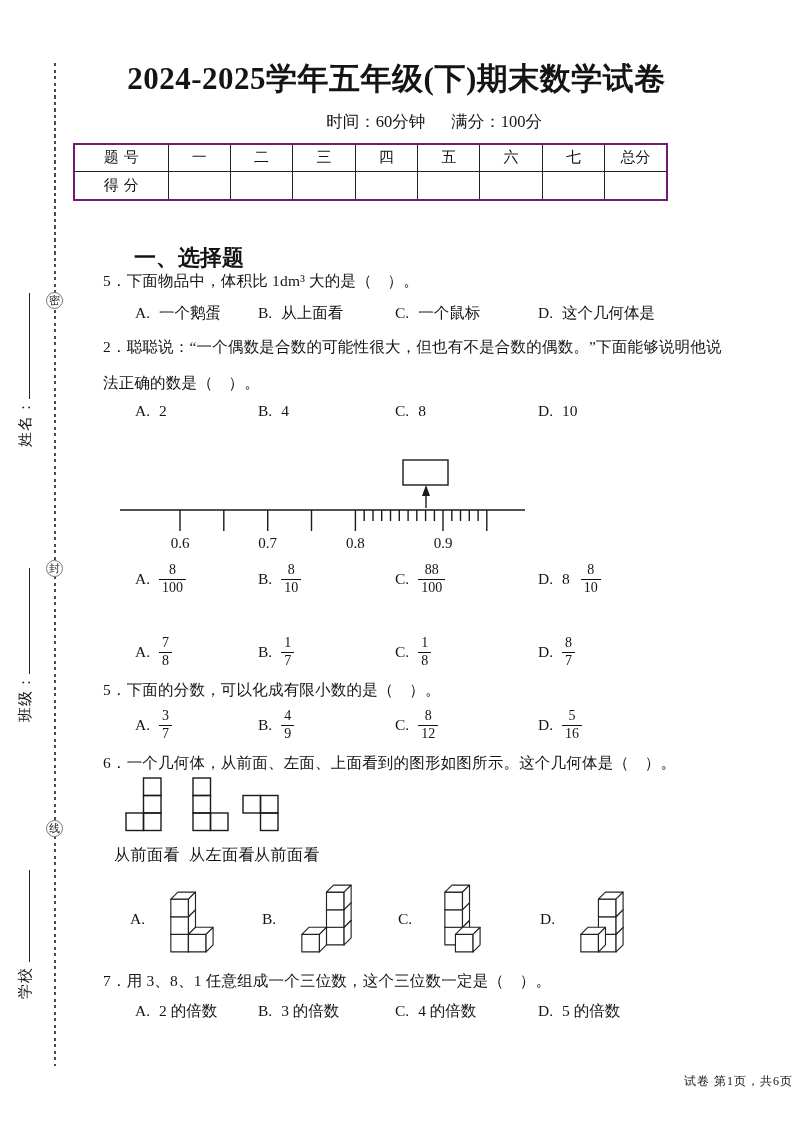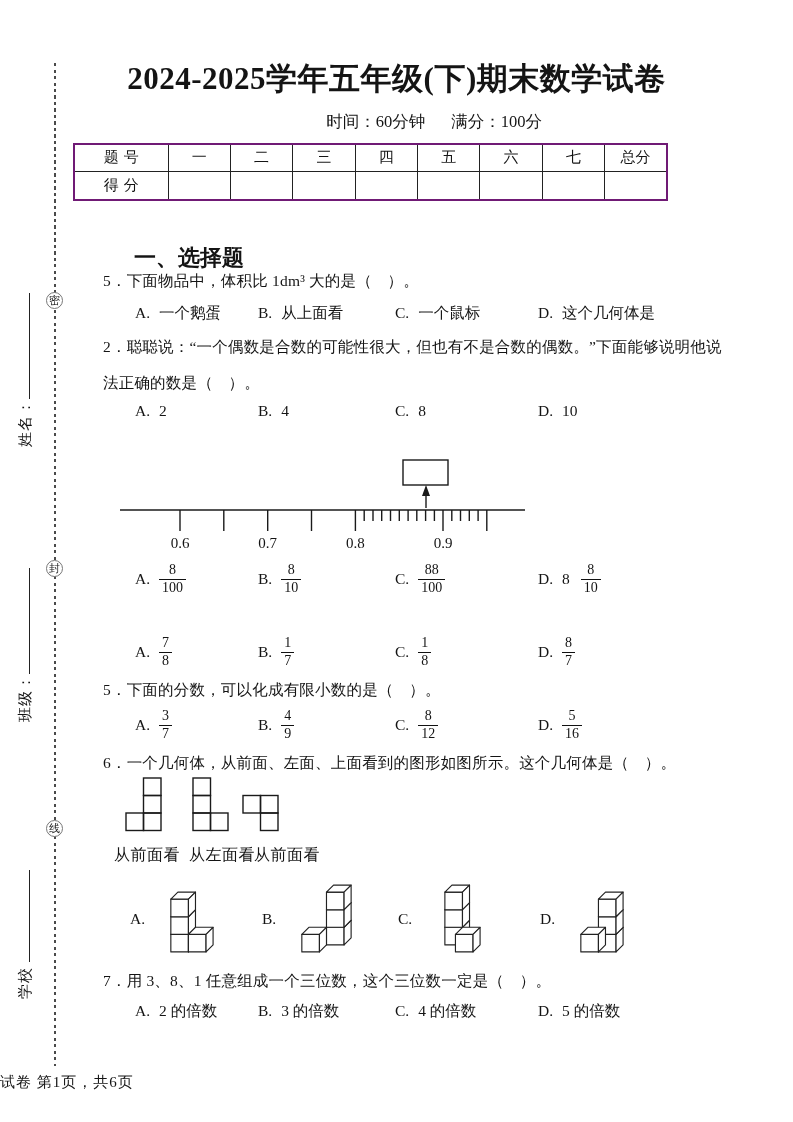--- a/index.html
+++ b/index.html
@@ -41,21 +41,21 @@
   .frac .num{display:block;border-bottom:1.3px solid #111;padding:0 3px}
   .frac .den{display:block;padding:0 3px}
   .whole{font-size:15.5px;margin-right:2px}
 
   
   .viewlabel{font-family:"Liberation Sans","DejaVu Sans",sans-serif;font-size:16px;letter-spacing:.5px}
   .opts3d{left:103px;top:878px;width:680px;padding-left:27px;display:grid;
           grid-template-columns:132px 136px 142px 1fr}
   .opt3{display:flex;align-items:center;gap:10px;font-size:15.5px}
 
-  .footer{left:0;top:1073px;width:100%;text-align:left;font-size:15px;letter-spacing:1px}
+  .footer{left:0;top:1073px;width:100%;text-align:right;font-size:12px;letter-spacing:1px}
 
   svg .ln{stroke:#1a1a1a;stroke-width:1.4;fill:none}
   svg .cube{stroke:#222;stroke-width:1.3;fill:#fff;stroke-linejoin:round}
 </style>
 </head>
 <body>
 
 <div class="page">
 
   <div class="abs seal-line"></div>

